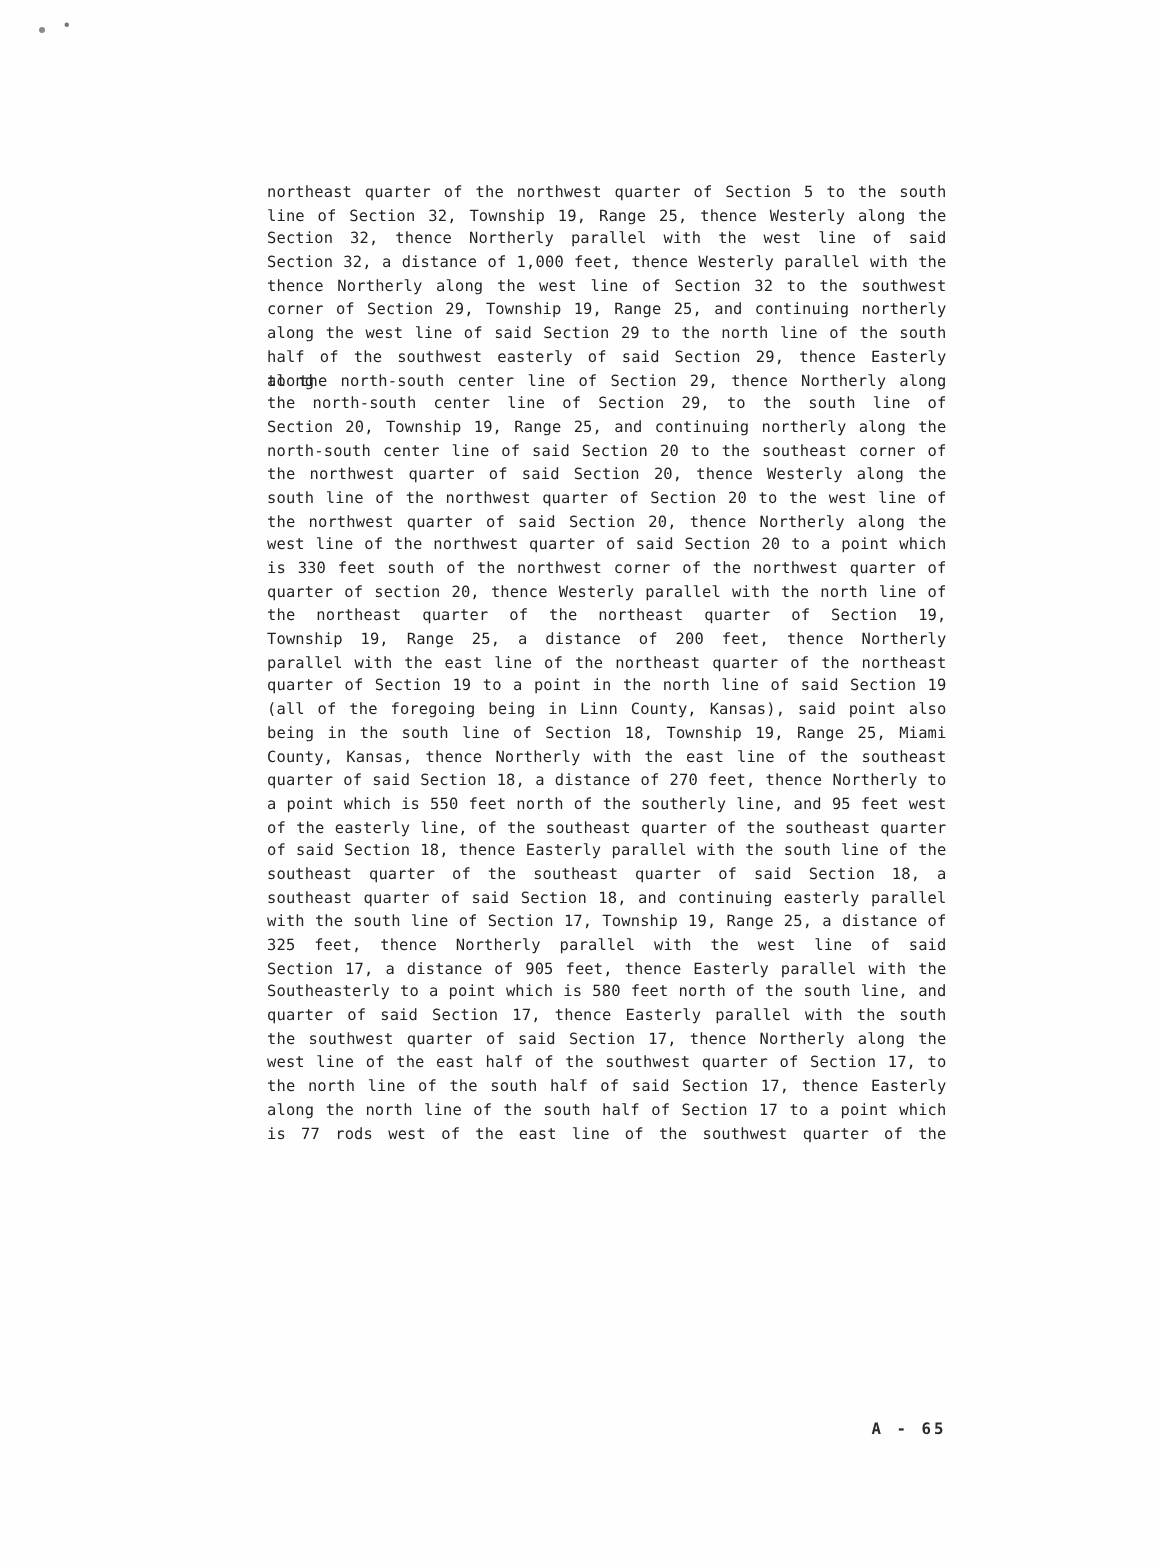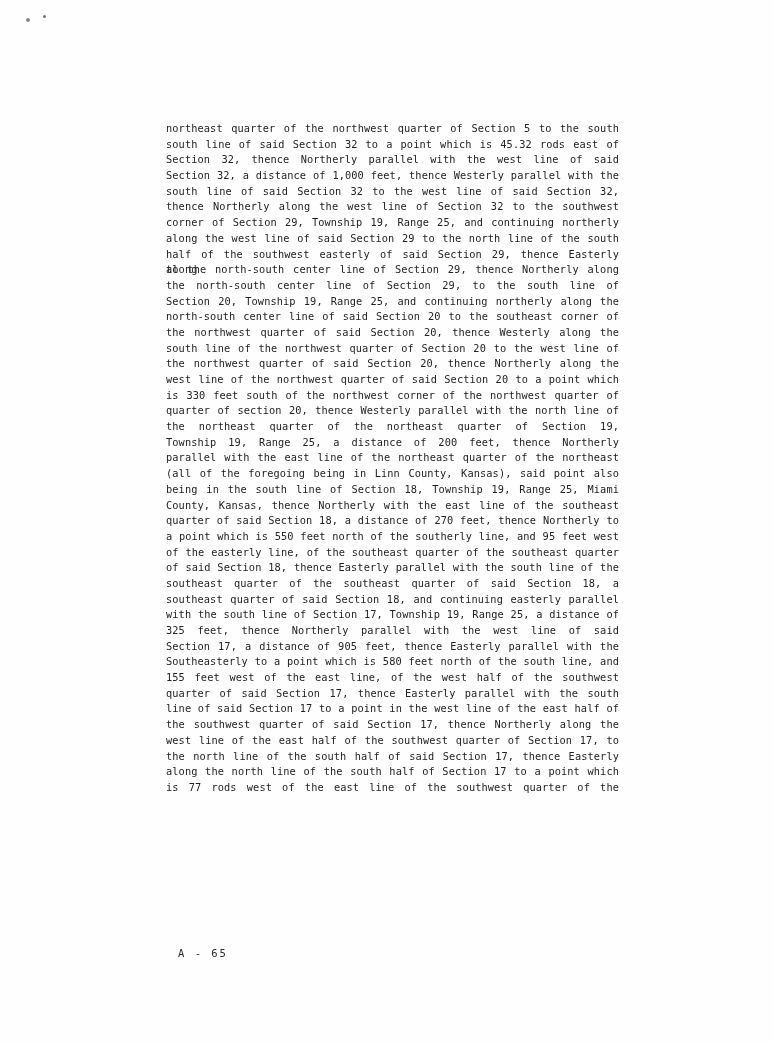--- a/index.html
+++ b/index.html
@@ -14,98 +14,97 @@
     font-family: "DejaVu Sans Mono", "Liberation Mono", monospace;
     overflow: hidden;
   }
   .page {
     position: absolute;
     inset: 0;
     background: #fefefe;
   }
   .text-block {
     position: absolute;
-    left: 166px;
+    left: 178px;
     top: 121px;
     width: 453px;
     color: #222220;
     font-size: 10.3px;
   }
   .text-line {
     height: 15.7px;
     line-height: 15.7px;
     text-align: justify;
     text-align-last: justify;
     letter-spacing: 0.1px;
   }
   .text-line.italic {
   }
   .page-number {
     position: absolute;
     left: 178px;
     top: 947px;
     width: 453px;
-    text-align: left;
+    text-align: right;
     color: #2a2a28;
     font-size: 10.5px;
     letter-spacing: 2px;
+    font-weight: bold;
   }
   .speckle {
     position: absolute;
     border-radius: 50%;
   }
   .speckle-1 { left: 26px; top: 18px; width: 4px; height: 4px; background: #8a8a88; }
   .speckle-2 { left: 43px; top: 15px; width: 3px; height: 3px; background: #77777a; }
 </style>
 </head>
 <body>
 
 <div class="page">
   <div class="speckle speckle-1"></div>
   <div class="speckle speckle-2"></div>
 
   <div class="text-block">
       <div class="text-line">northeast quarter of the northwest quarter of Section 5 to the south</div>
-      <div class="text-line">south line of said Section 32 to a point which is 45.32 rods east of</div>
+      <div class="text-line">line of Section 32, Township 19, Range 25, thence Westerly along the</div>
       <div class="text-line">Section 32, thence Northerly parallel with the west line of said</div>
       <div class="text-line italic">Section 32, a distance of 1,000 feet, thence Westerly parallel with the</div>
-      <div class="text-line">south line of said Section 32 to the west line of said Section 32,</div>
       <div class="text-line">thence Northerly along the west line of Section 32 to the southwest</div>
       <div class="text-line">corner of Section 29, Township 19, Range 25, and continuing northerly</div>
       <div class="text-line">along the west line of said Section 29 to the north line of the south</div>
       <div class="text-line">half of the southwest easterly of said Section 29, thence Easterly along</div>
       <div class="text-line italic">to the north-south center line of Section 29, thence Northerly along</div>
       <div class="text-line">the north-south center line of Section 29, to the south line of</div>
       <div class="text-line">Section 20, Township 19, Range 25, and continuing northerly along the</div>
       <div class="text-line">north-south center line of said Section 20 to the southeast corner of</div>
       <div class="text-line">the northwest quarter of said Section 20, thence Westerly along the</div>
       <div class="text-line">south line of the northwest quarter of Section 20 to the west line of</div>
       <div class="text-line">the northwest quarter of said Section 20, thence Northerly along the</div>
       <div class="text-line">west line of the northwest quarter of said Section 20 to a point which</div>
       <div class="text-line">is 330 feet south of the northwest corner of the northwest quarter of</div>
       <div class="text-line">quarter of section 20, thence Westerly parallel with the north line of</div>
       <div class="text-line">the northeast quarter of the northeast quarter of Section 19,</div>
       <div class="text-line italic">Township 19, Range 25, a distance of 200 feet, thence Northerly</div>
       <div class="text-line">parallel with the east line of the northeast quarter of the northeast</div>
+      <div class="text-line">quarter of Section 19 to a point in the north line of said Section 19</div>
       <div class="text-line">(all of the foregoing being in Linn County, Kansas), said point also</div>
       <div class="text-line">being in the south line of Section 18, Township 19, Range 25, Miami</div>
       <div class="text-line">County, Kansas, thence Northerly with the east line of the southeast</div>
       <div class="text-line">quarter of said Section 18, a distance of 270 feet, thence Northerly to</div>
       <div class="text-line">a point which is 550 feet north of the southerly line, and 95 feet west</div>
       <div class="text-line">of the easterly line, of the southeast quarter of the southeast quarter</div>
       <div class="text-line">of said Section 18, thence Easterly parallel with the south line of the</div>
       <div class="text-line">southeast quarter of the southeast quarter of said Section 18, a</div>
       <div class="text-line">southeast quarter of said Section 18, and continuing easterly parallel</div>
       <div class="text-line">with the south line of Section 17, Township 19, Range 25, a distance of</div>
       <div class="text-line">325 feet, thence Northerly parallel with the west line of said</div>
       <div class="text-line">Section 17, a distance of 905 feet, thence Easterly parallel with the</div>
       <div class="text-line">Southeasterly to a point which is 580 feet north of the south line, and</div>
-      <div class="text-line">155 feet west of the east line, of the west half of the southwest</div>
       <div class="text-line">quarter of said Section 17, thence Easterly parallel with the south</div>
-      <div class="text-line">line of said Section 17 to a point in the west line of the east half of</div>
       <div class="text-line">the southwest quarter of said Section 17, thence Northerly along the</div>
       <div class="text-line">west line of the east half of the southwest quarter of Section 17, to</div>
       <div class="text-line">the north line of the south half of said Section 17, thence Easterly</div>
       <div class="text-line italic">along the north line of the south half of Section 17 to a point which</div>
       <div class="text-line">is 77 rods west of the east line of the southwest quarter of the</div>
     </div>
 
   <div class="page-number">A - 65</div>
 </div>
 

